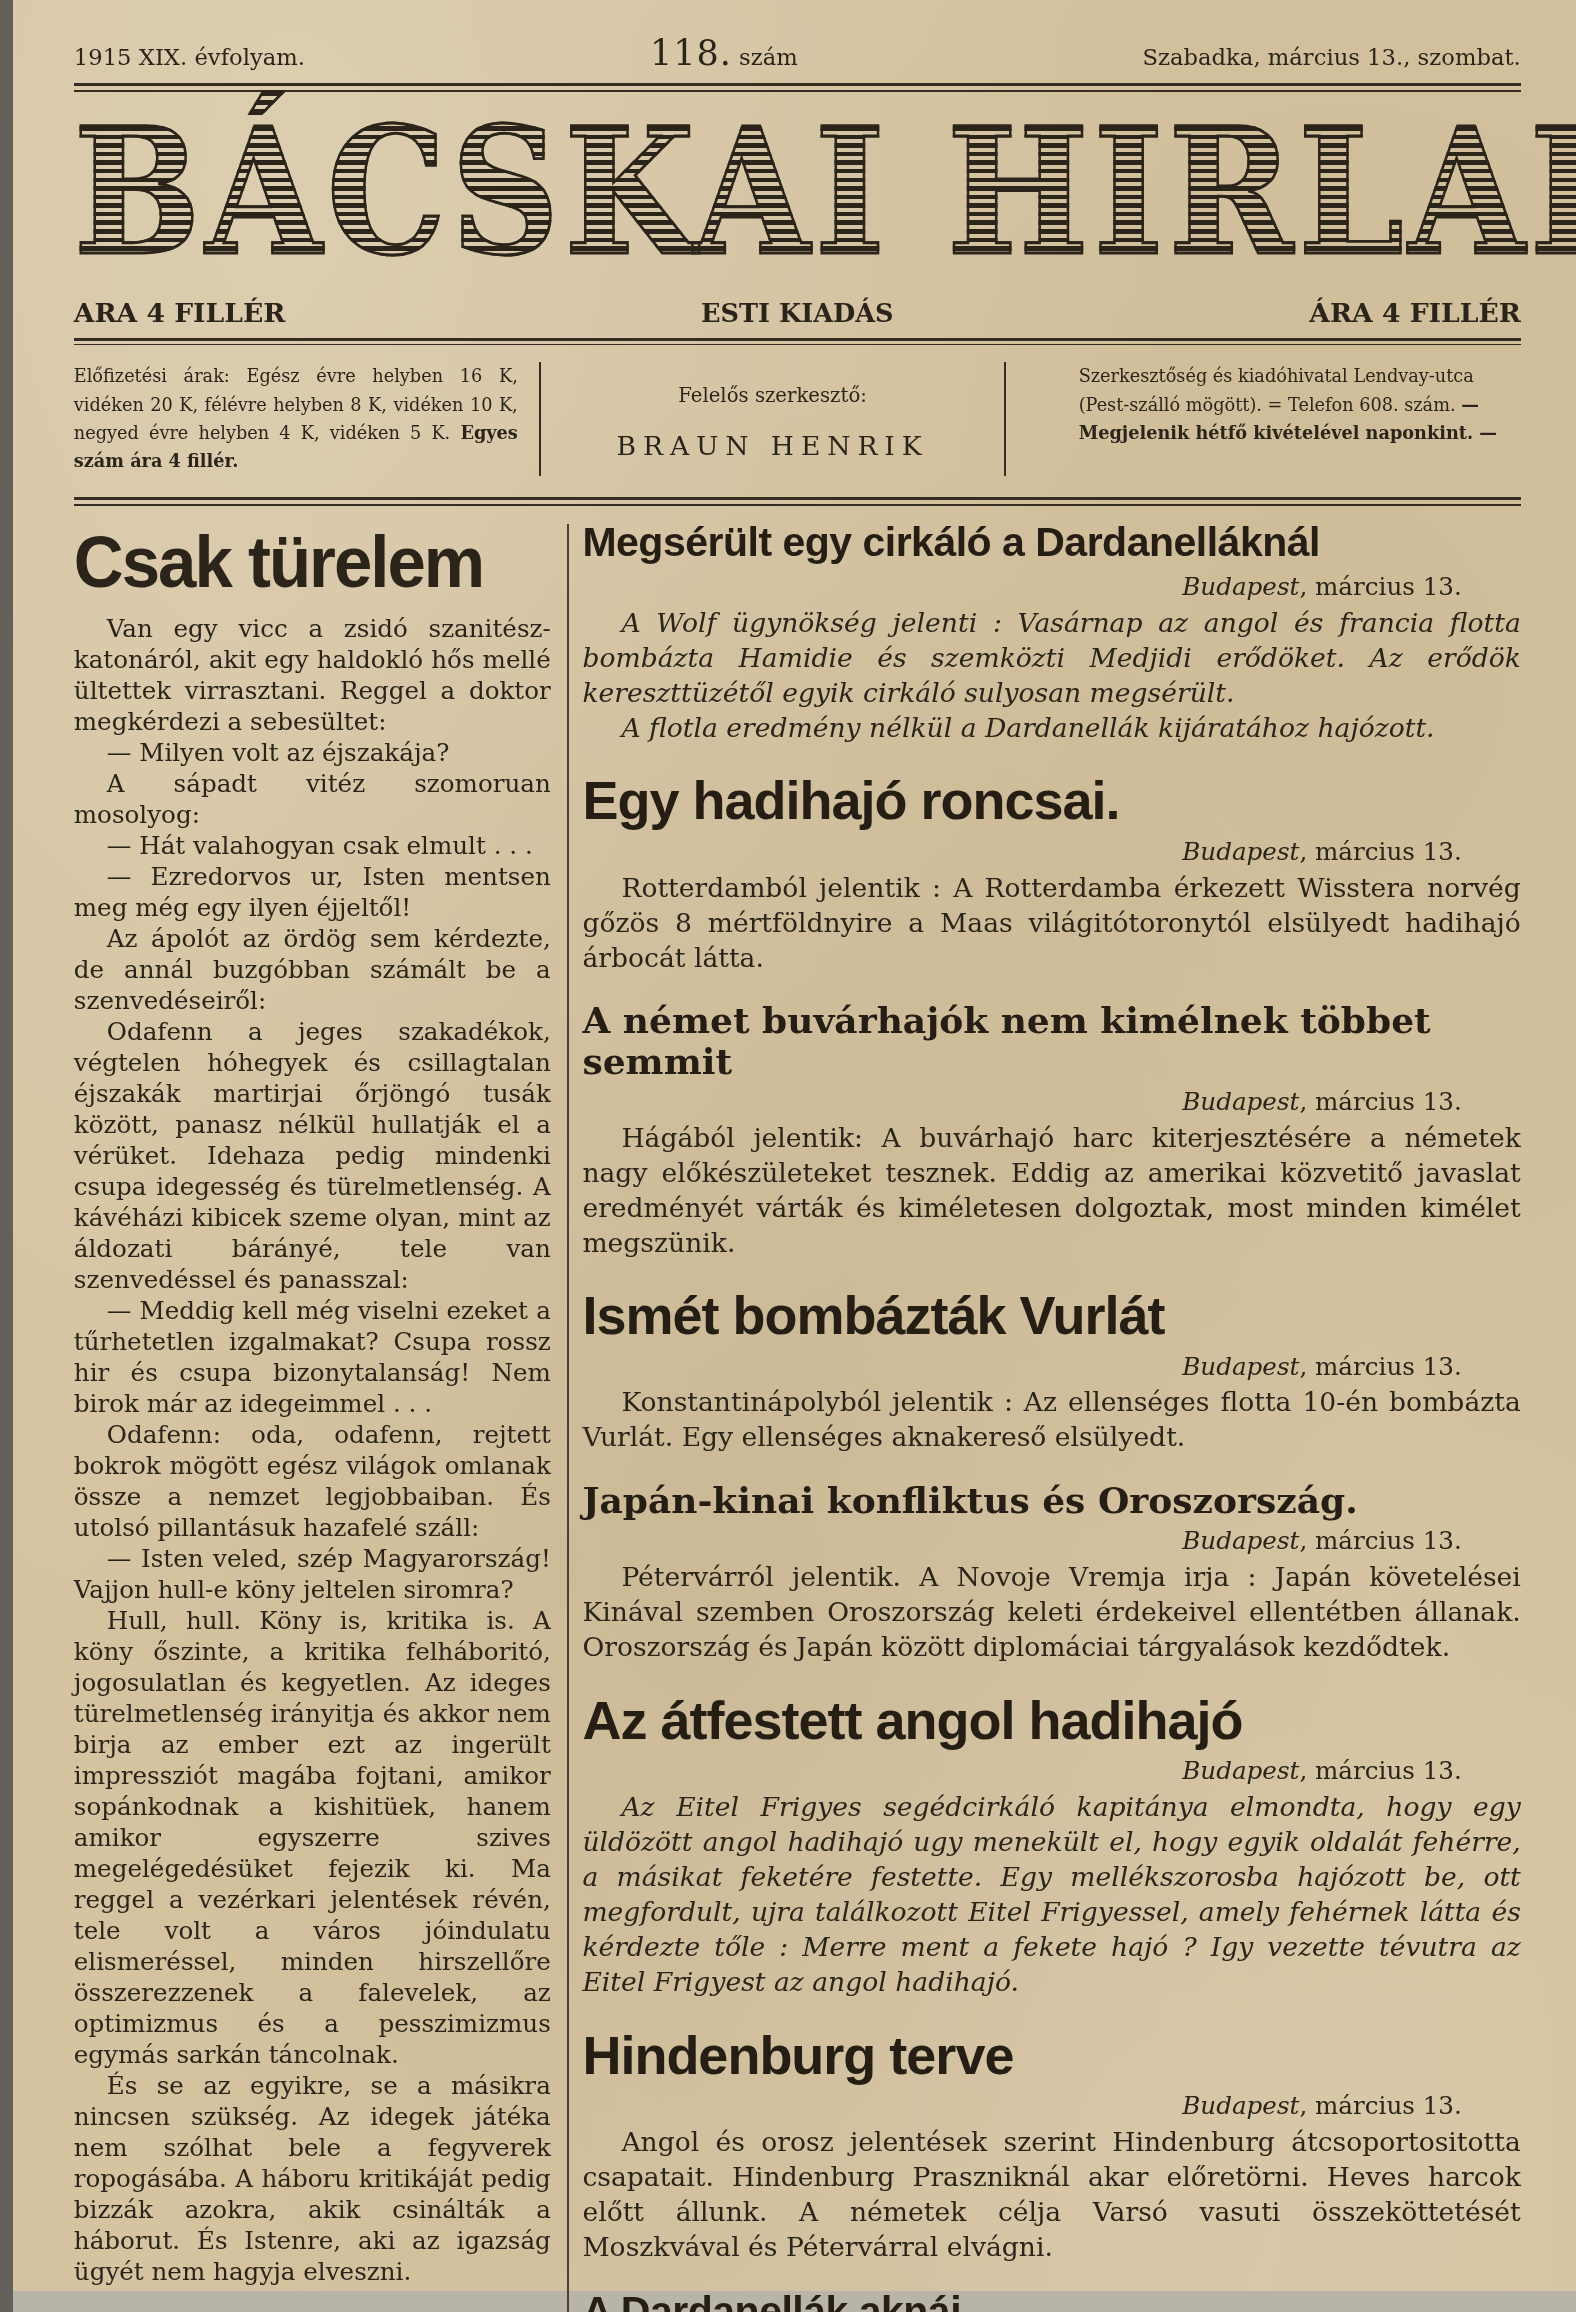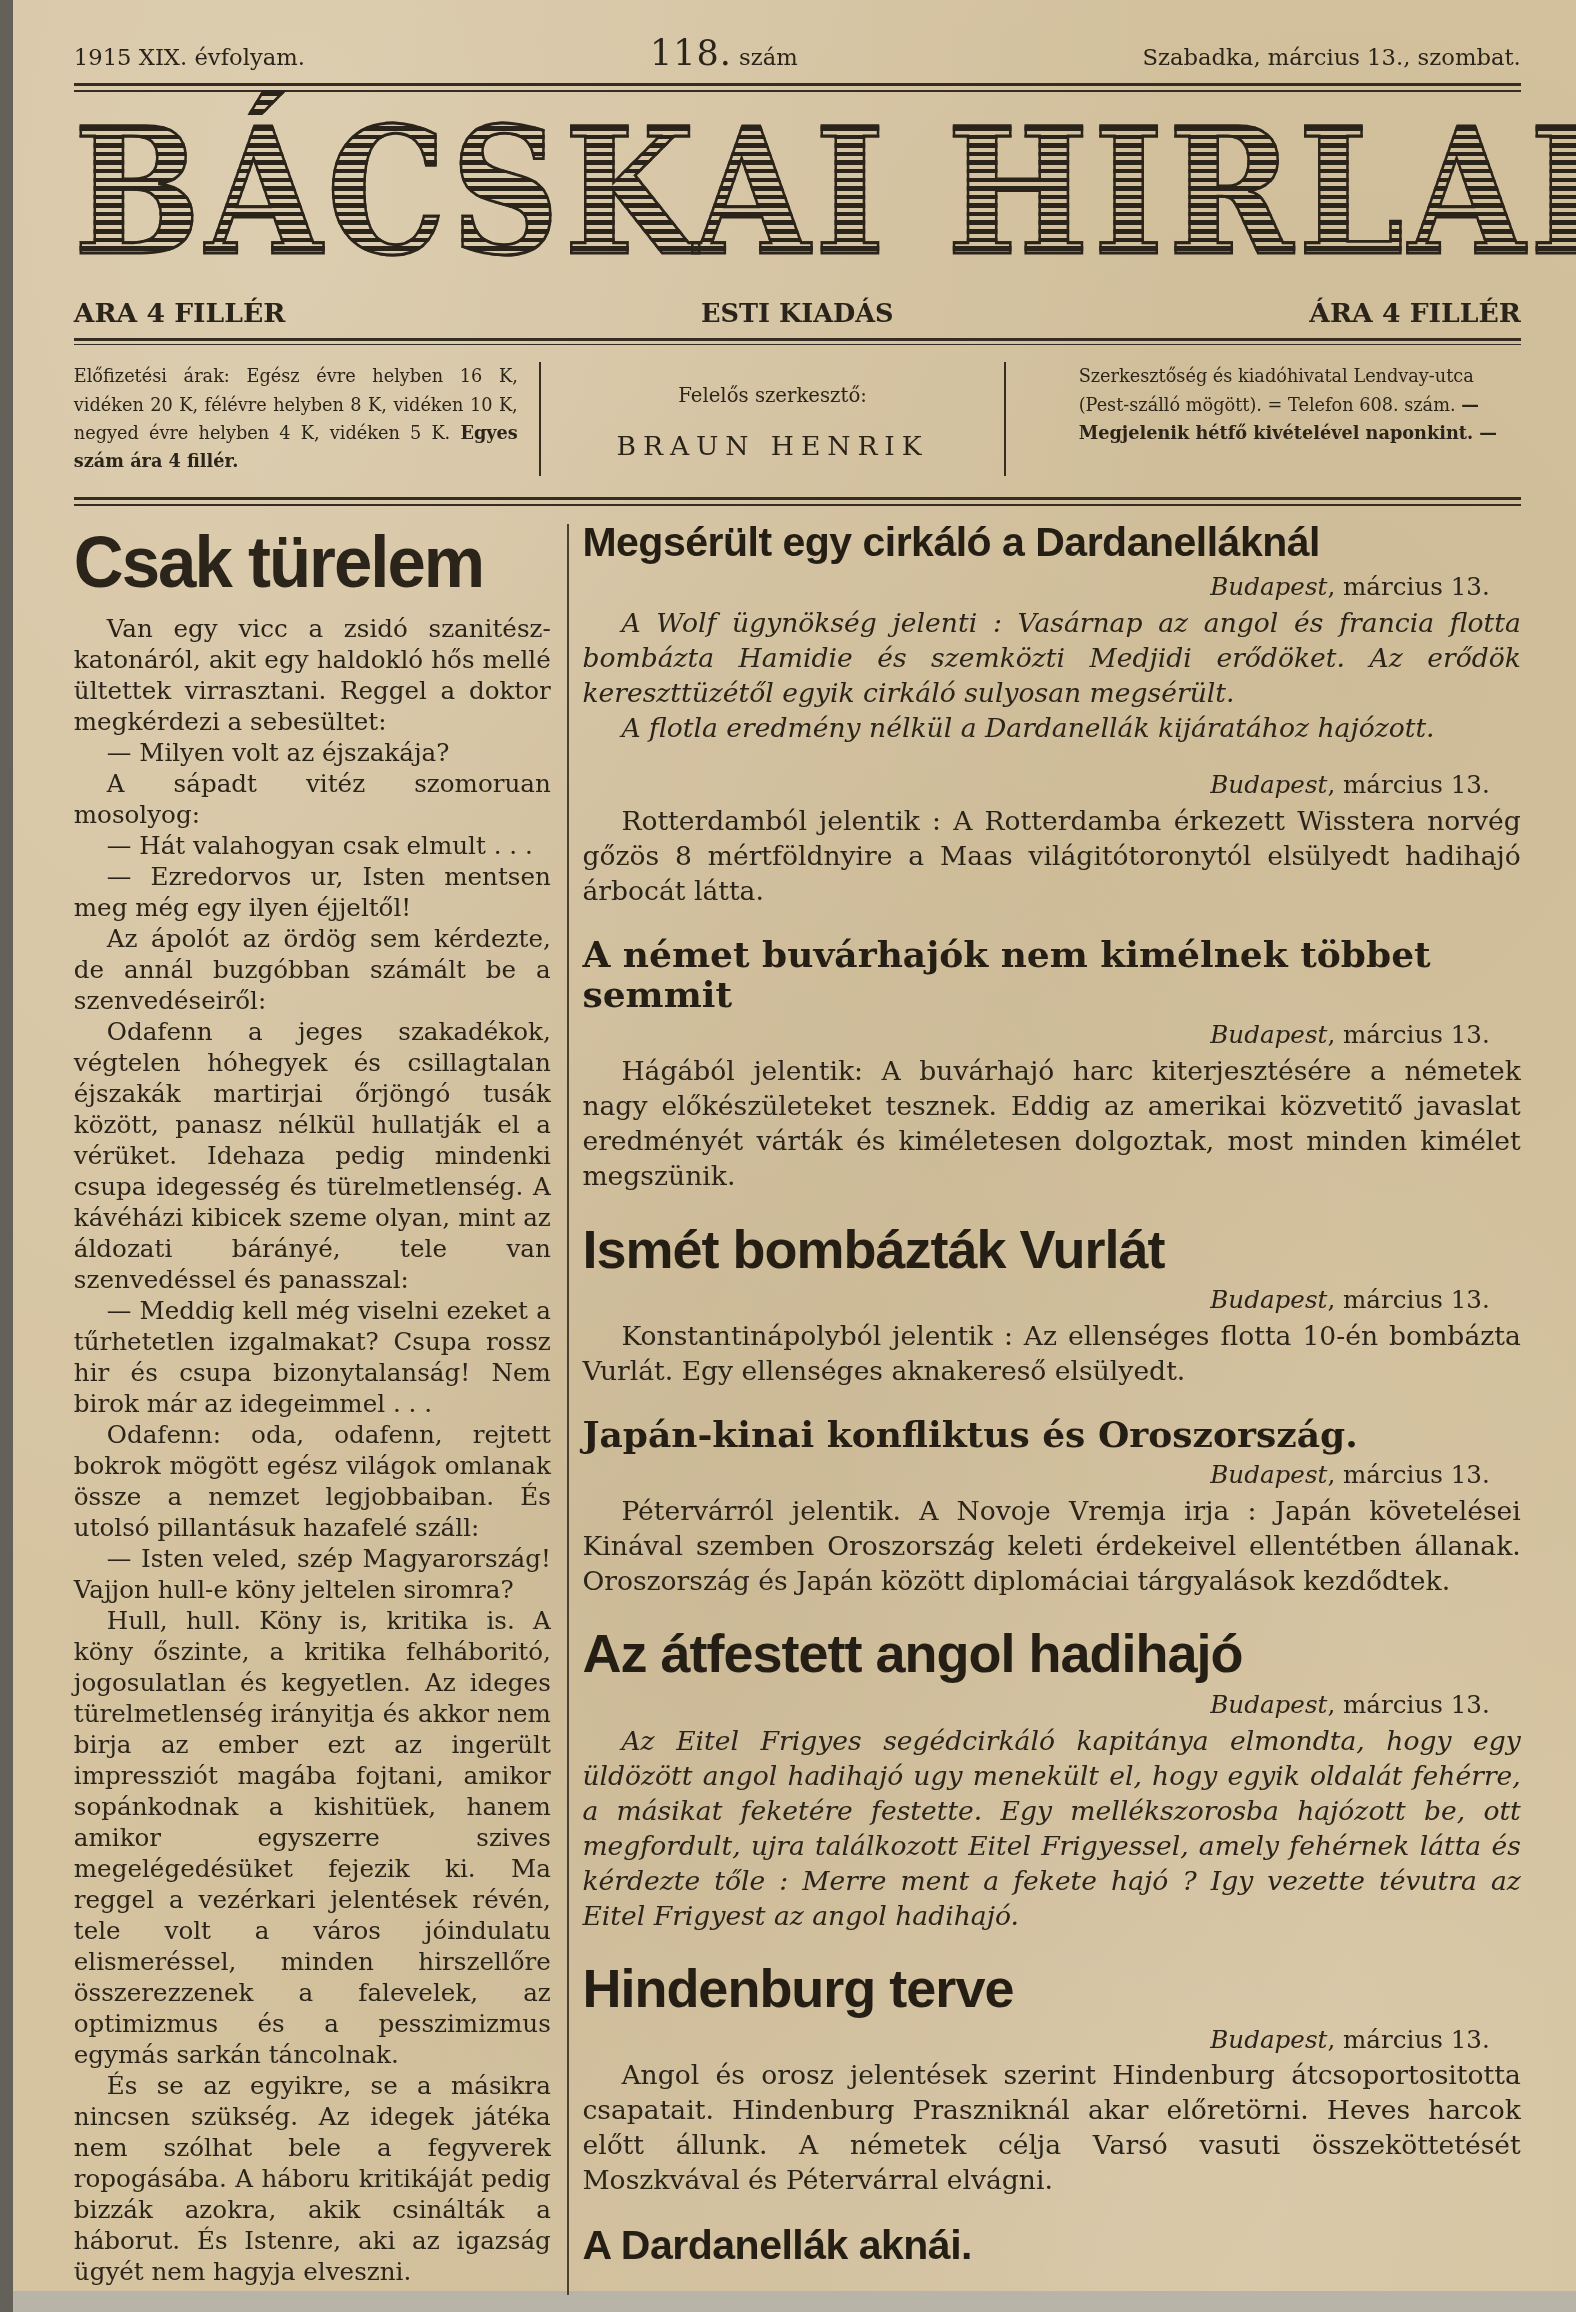--- a/index.html
+++ b/index.html
@@ -75,21 +75,21 @@
   .dateline .pl{font-style:italic;}
 
   
   .article{margin-bottom:25.6px;}
   .hl{text-align:left;margin:0 0 2px;line-height:1.12;color:#241e14;}
   .hl-sans-lg{font-family:"Liberation Sans",sans-serif;font-weight:bold;font-size:54px;letter-spacing:-1px;}
   .hl-sans-md{font-family:"Liberation Sans",sans-serif;font-weight:bold;font-size:41px;letter-spacing:-0.5px;}
   .hl-serif{font-family:"DejaVu Serif",serif;font-weight:bold;font-size:36px;}
   .col-right p.body{font-size:26.6px;line-height:35px;text-align:justify;margin:0;text-indent:39px;}
   .col-right .italic p.body{font-style:italic;}
-  .col-right .dateline{margin-right:31px;}
+  .col-right .dateline{margin-right:59px;}
 </style>
 </head>
 <body>
 
 <div class="edge-left"></div>
 <div class="edge-bottom"></div>
 
 <div class="paper">
 
   <div class="top-row">
@@ -150,20 +150,21 @@
     <div class="col-right">
 
       <div class="article italic">
         <div class="hl hl-sans-md">Megsérült egy cirkáló a Dardanelláknál</div>
         <p class="dateline"><span class="pl">Budapest</span><span>, március 13.</span></p>
         <p class="body">A Wolf ügynökség jelenti : Vasárnap az angol és francia flotta bombázta Hamidie és szemközti Medjidi erődöket. Az erődök kereszttüzétől egyik cirkáló sulyosan megsérült.</p>
         <p class="body">A flotla eredmény nélkül a Dardanellák kijáratához hajózott.</p>
       </div>
 
       <div class="article">
+        <div class="hl hl-sans-lg">Egy hadihajó roncsai.</div>
         <p class="dateline"><span class="pl">Budapest</span><span>, március 13.</span></p>
         <p class="body">Rotterdamból jelentik : A Rotterdamba érkezett Wisstera norvég gőzös 8 mértföldnyire a Maas világitótoronytól elsülyedt hadihajó árbocát látta.</p>
       </div>
 
       <div class="article">
         <div class="hl hl-serif">A német buvárhajók nem kimélnek többet semmit</div>
         <p class="dateline"><span class="pl">Budapest</span><span>, március 13.</span></p>
         <p class="body">Hágából jelentik: A buvárhajó harc kiterjesztésére a németek nagy előkészületeket tesznek. Eddig az amerikai közvetitő javaslat eredményét várták és kiméletesen dolgoztak, most minden kimélet megszünik.</p>
       </div>
 

